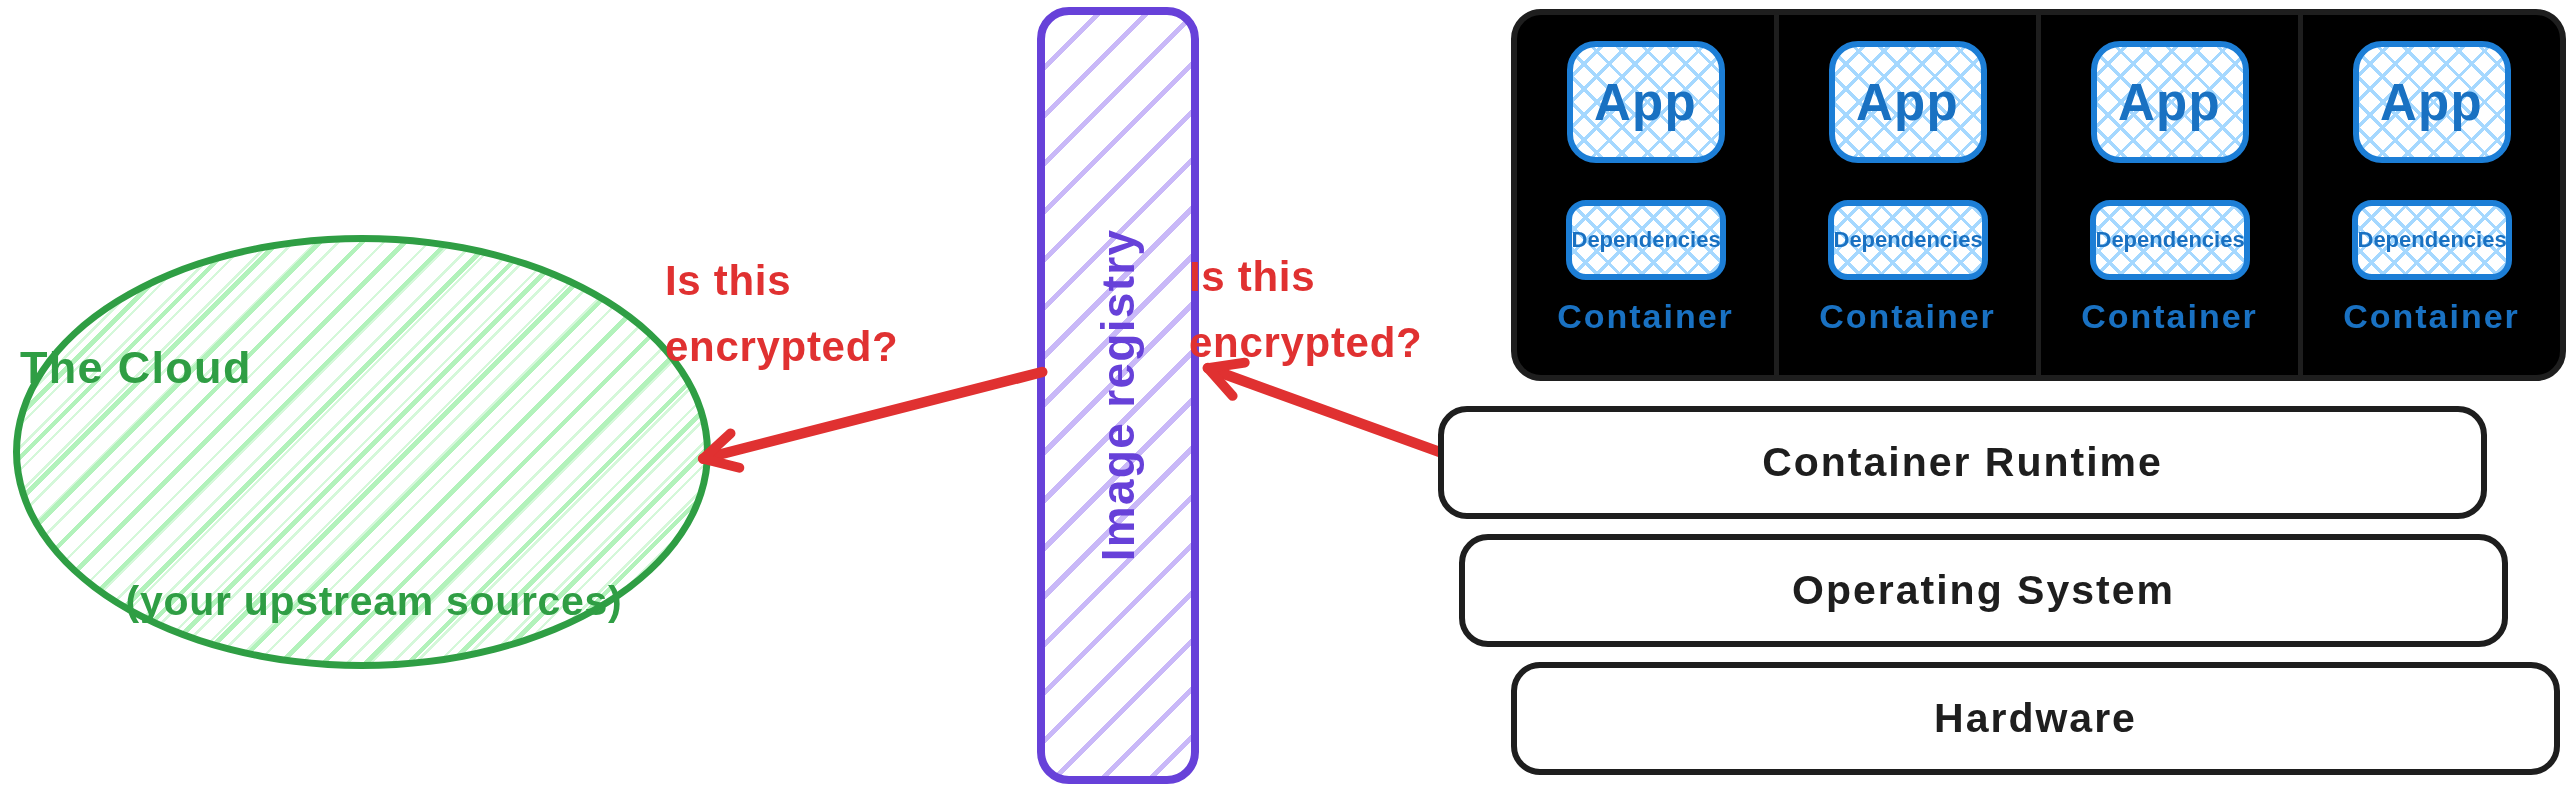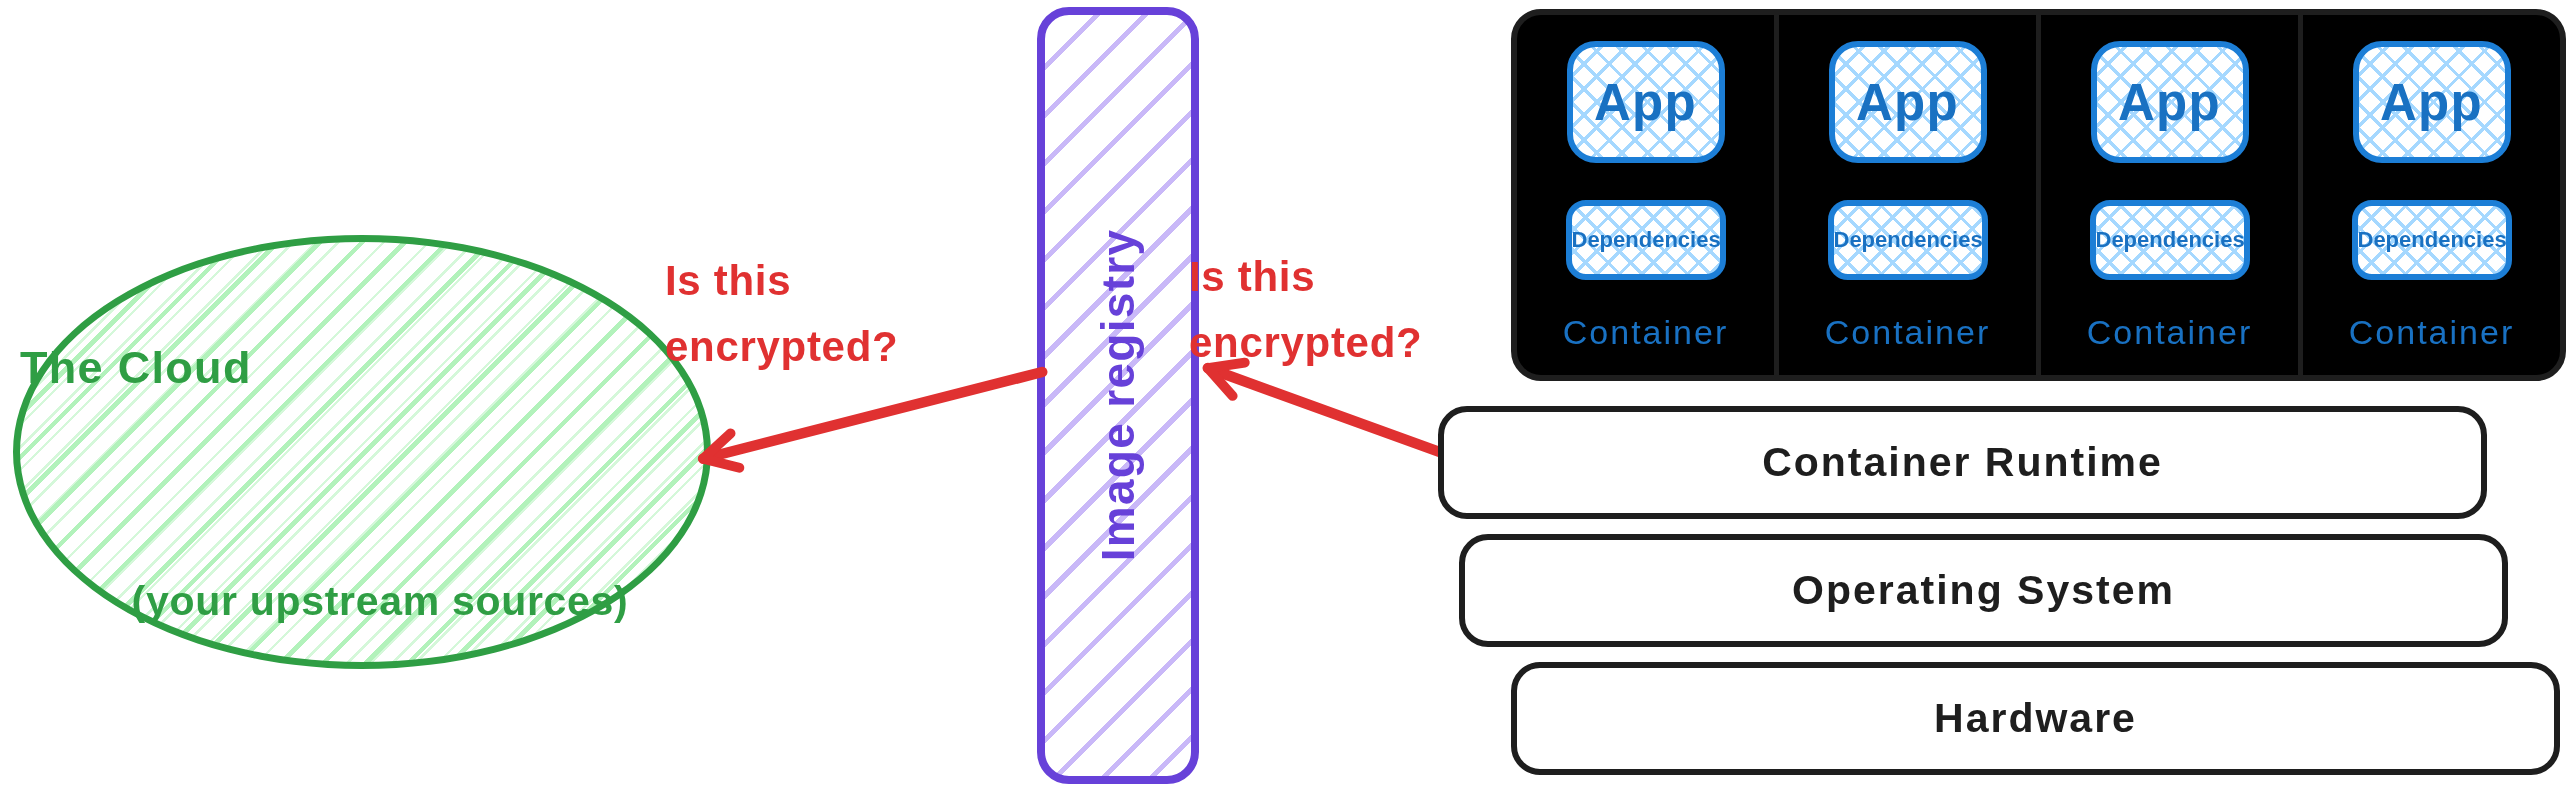--- a/index.html
+++ b/index.html
@@ -15,21 +15,21 @@
     background:
       repeating-linear-gradient(135deg, rgba(178,242,187,.55) 0 2.6px, transparent 2.6px 16px),
       repeating-linear-gradient(135deg, #b2f2bb 0 4.6px, transparent 4.6px 30px);
     background-color:#fff;
   }
   .cloud-title {
     position:absolute; left:0; top:100px; width:100%; 
     font-size:45px; font-weight:600; color:#2f9e44; letter-spacing:1.3px;
   }
   .cloud-subtitle {
-    position:absolute; left:18px; top:336px; width:100%; text-align:center;
+    position:absolute; left:12px; top:336px; width:100%; text-align:center;
     font-size:41px; font-weight:600; color:#2f9e44; letter-spacing:0.7px;
   }
   
   .registry {
     position:absolute; left:1037px; top:6.6px; width:162px; height:777px;
     border:8.5px solid #6741d9; border-radius:32px;
     background: repeating-linear-gradient(135deg, #c9b8f8 0 5.3px, transparent 5.3px 34px);
     background-color:#fff;
   }
   .registry-label {
@@ -64,21 +64,21 @@
   .app-box span { font-size:51px; font-weight:600; color:#1971c2; letter-spacing:1.3px; }
   .deps-box {
     margin-top:37px; width:160px; height:80px; border:6.6px solid #1c7ed6; border-radius:20px;
     background:
       repeating-linear-gradient(45deg, #a5d8ff 0 3.3px, transparent 3.3px 16px),
       repeating-linear-gradient(135deg, #a5d8ff 0 3.3px, transparent 3.3px 16px);
     background-color:#fff;
     display:flex; align-items:center; justify-content:flex-start;
   }
   .deps-box span { font-size:22px; font-weight:600; color:#1971c2; }
-  .container-label { margin-top:33px; font-size:34px; font-weight:400; color:#1971c2; letter-spacing:2px; }
+  .container-label { margin-top:17px; font-size:34px; font-weight:700; color:#1971c2; letter-spacing:2px; }
   
   .layer-bar {
     position:absolute; width:1049px; height:113px;
     border:6px solid #1e1e1e; border-radius:29px; background:#fff;
     display:flex; align-items:center; justify-content:center;
   }
   .layer-bar span { font-size:41px; font-weight:600; color:#1e1e1e; letter-spacing:2px; }
   .layer-runtime  { left:1438px; top:406px;  }
   .layer-os       { left:1459px; top:534px;  }
   .layer-hardware { left:1511px; top:662px; }

